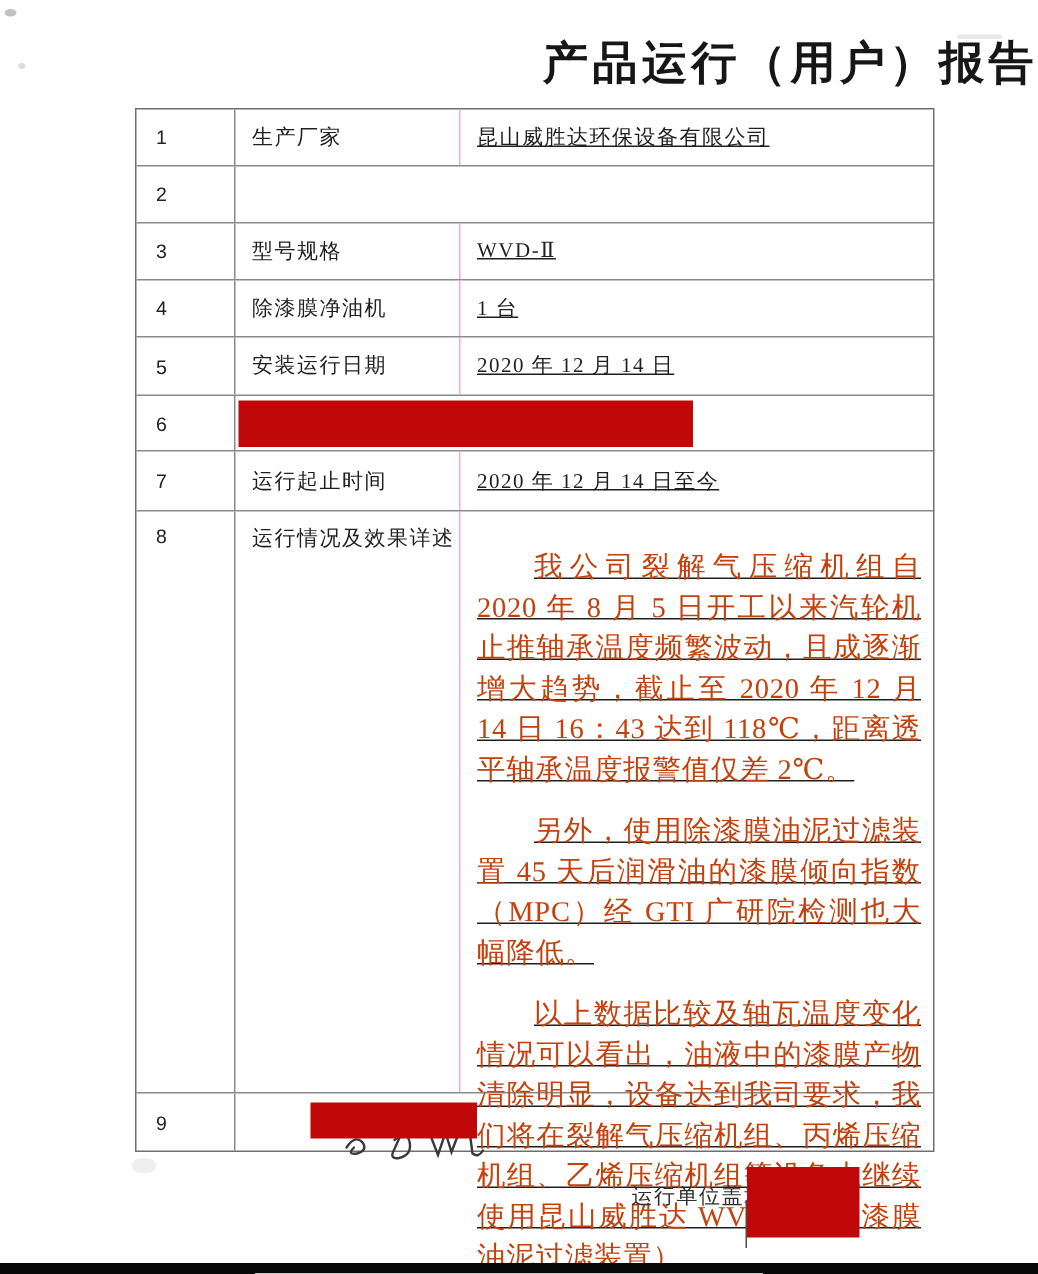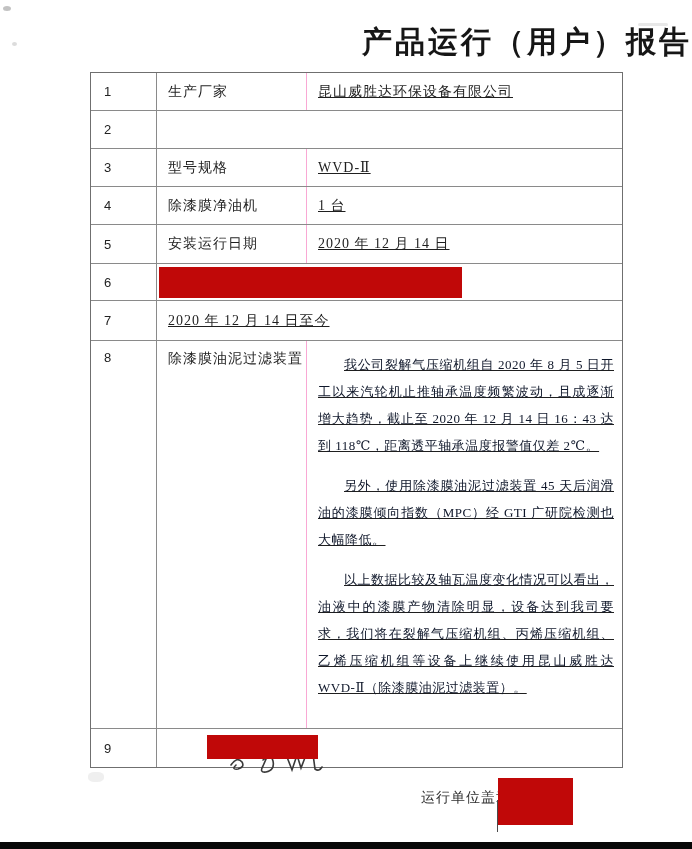--- a/index.html
+++ b/index.html
@@ -23,22 +23,22 @@
   .cell.num{width:66px;border-right:1px solid #8a8a8a;padding-left:13px;
     font-family:"Liberation Sans","DejaVu Sans",sans-serif;font-size:13px;color:#222;}
   .cell.label{width:150px;border-right:1px solid #f9a8d4;padding-left:11px;}
   .cell.value{flex:1;padding-left:11px;position:relative;text-decoration:underline;}
   .h38{height:38px;} .h39{height:39px;} .h37{height:37px;} .h40{height:40px;}
   .r8{height:388px;}
   .r8 .cell{align-items:flex-start;padding-top:9px;}
   .r8 .cell.value{display:block;padding:10px 8px 0 11px;}
   .r9{height:38px;}
   .para{
-    margin:0 0 13px 0;font-size:13px;line-height:27px;text-align:justify;
-    text-indent:2em;letter-spacing:0.5px;color:#0f172a;
+    margin:14px 0 13px 0;font-size:19px;line-height:27px;text-align:justify;
+    text-indent:2em;letter-spacing:0.5px;color:#c2410c;
   }
   .redaction{background:#c00808;position:absolute;}
   .red-row6{left:2px;top:3px;width:303px;height:31px;}
   .red-row9{left:50px;top:6px;width:111px;height:24px;z-index:2;}
   .signature-svg{position:absolute;left:66px;top:18px;z-index:1;}
   .footer-stamp-label{
     position:absolute;left:421px;top:789px;font-size:14px;letter-spacing:1px;color:#2e2e2e;
   }
   .red-stamp{left:498px;top:778px;width:75px;height:47px;}
   .stamp-tail{position:absolute;left:497px;top:800px;width:1px;height:32px;background:#4a4a4a;}
@@ -91,26 +91,27 @@
 
   <div class="trow h37">
     <div class="cell num">6</div>
     <div class="cell value">
       <div class="redaction red-row6"></div>
     </div>
   </div>
 
   <div class="trow h40">
     <div class="cell num">7</div>
+    <div class="cell label">运行起止时间</div>
     <div class="cell value">2020 年 12 月 14 日至今</div>
   </div>
 
   <div class="trow r8">
     <div class="cell num">8</div>
-    <div class="cell label">除漆膜油泥过滤装置</div>
+    <div class="cell label">运行情况及效果详述</div>
     <div class="cell value">
       <p class="para">我公司裂解气压缩机组自 2020 年 8 月 5 日开工以来汽轮机止推轴承温度频繁波动，且成逐渐增大趋势，截止至 2020 年 12 月 14 日 16：43 达到 118℃，距离透平轴承温度报警值仅差 2℃。</p>
       <p class="para">另外，使用除漆膜油泥过滤装置 45 天后润滑油的漆膜倾向指数（MPC）经 GTI 广研院检测也大幅降低。</p>
       <p class="para">以上数据比较及轴瓦温度变化情况可以看出，油液中的漆膜产物清除明显，设备达到我司要求，我们将在裂解气压缩机组、丙烯压缩机组、乙烯压缩机组等设备上继续使用昆山威胜达 WVD-Ⅱ（除漆膜油泥过滤装置）。</p>
     </div>
   </div>
 
   <div class="trow r9">
     <div class="cell num">9</div>
     <div class="cell value">

